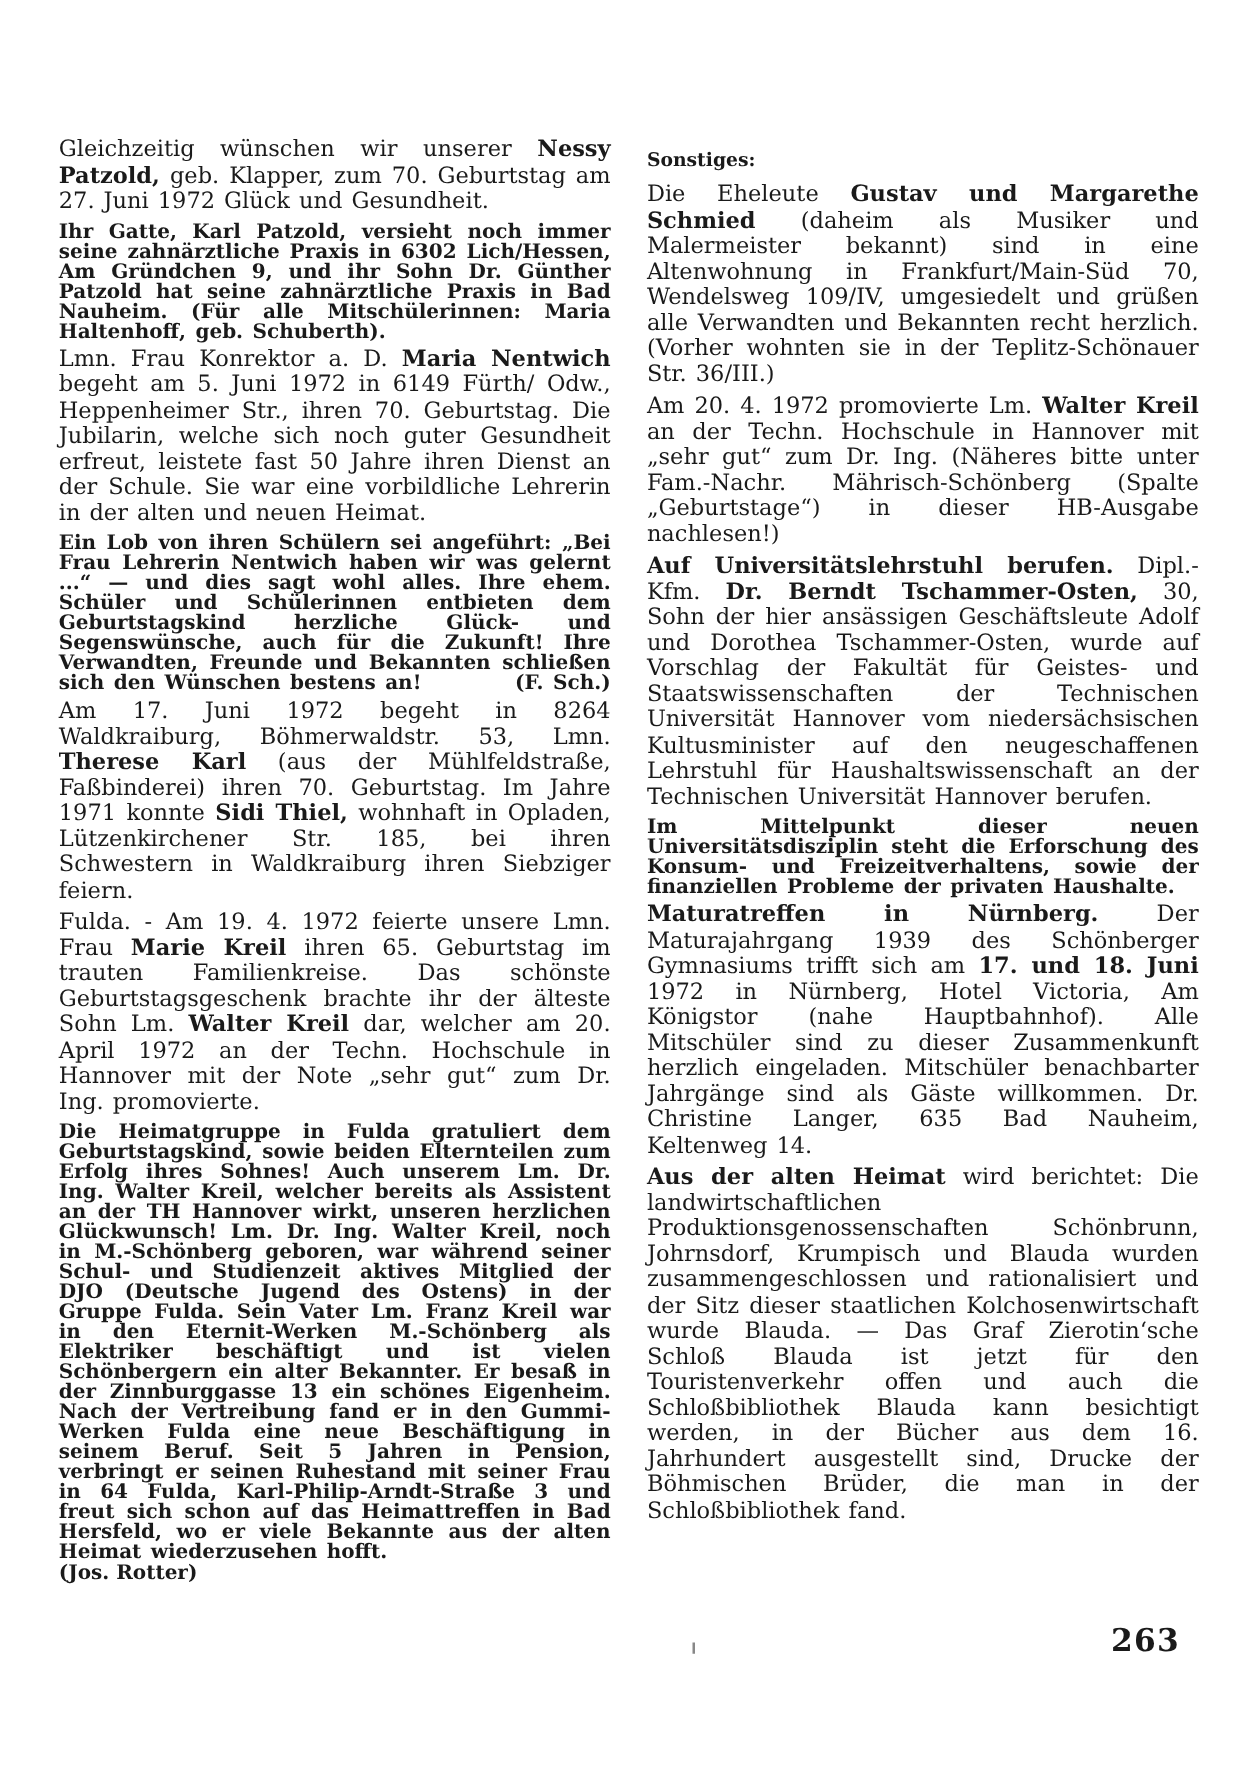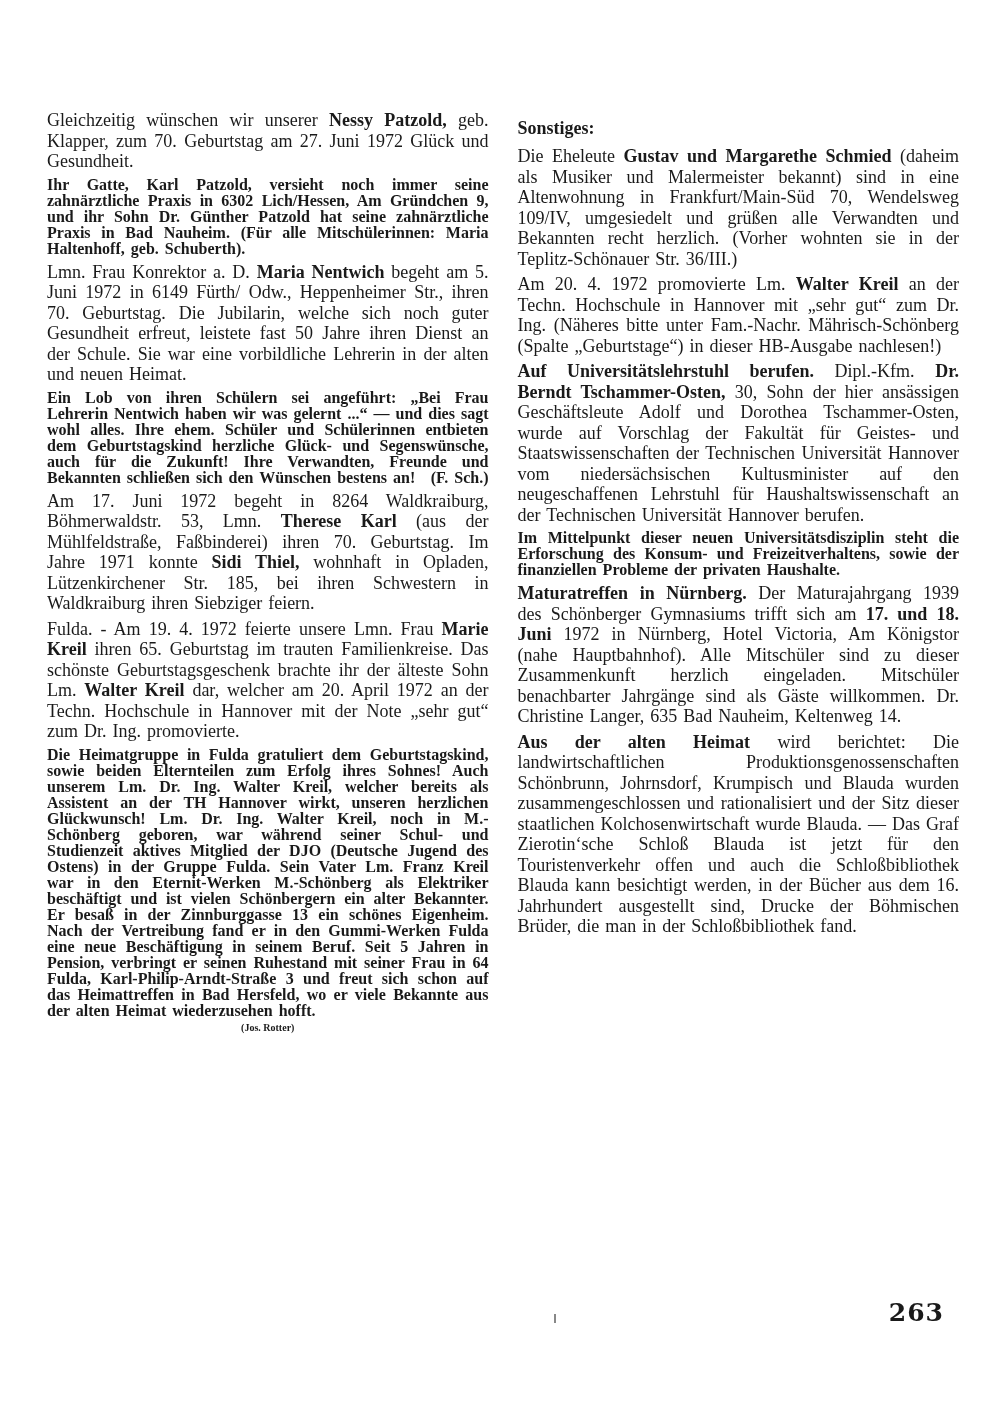--- a/index.html
+++ b/index.html
@@ -17,21 +17,20 @@
   }
   .page {
     position: absolute;
     left: 47px;
     top: 110px;
     width: 912px;
   }
   .columns {
     display: flex;
     gap: 29px;
-    font-family: Liberation Serif, serif;
   }
   .col {
     width: 443px;
   }
   .para {
     margin: 0 0 5px 0;
     text-align: justify;
     -webkit-hyphens: manual;
     hyphens: manual;
   }
@@ -40,28 +39,28 @@
     line-height: 20.5px;
     word-spacing: 1.5px;
   }
   .para.small {
     font-size: 16px;
     line-height: 16px;
     font-weight: 700;
     word-spacing: 2px;
   }
   .para.small-right {
-    font-size: 10px;
+    font-size: 16px;
     line-height: 16px;
     font-weight: 700;
-    text-align: center;
+    text-align: left;
     margin-top: -4px;
   }
   .para.heading {
-    font-size: 18px;
+    font-size: 15px;
     line-height: 21px;
     font-weight: 700;
     margin: 8px 0 7px 0;
     text-align: left;
   }
   .para b {
     font-weight: 700;
   }
   .tail {
     float: right;

